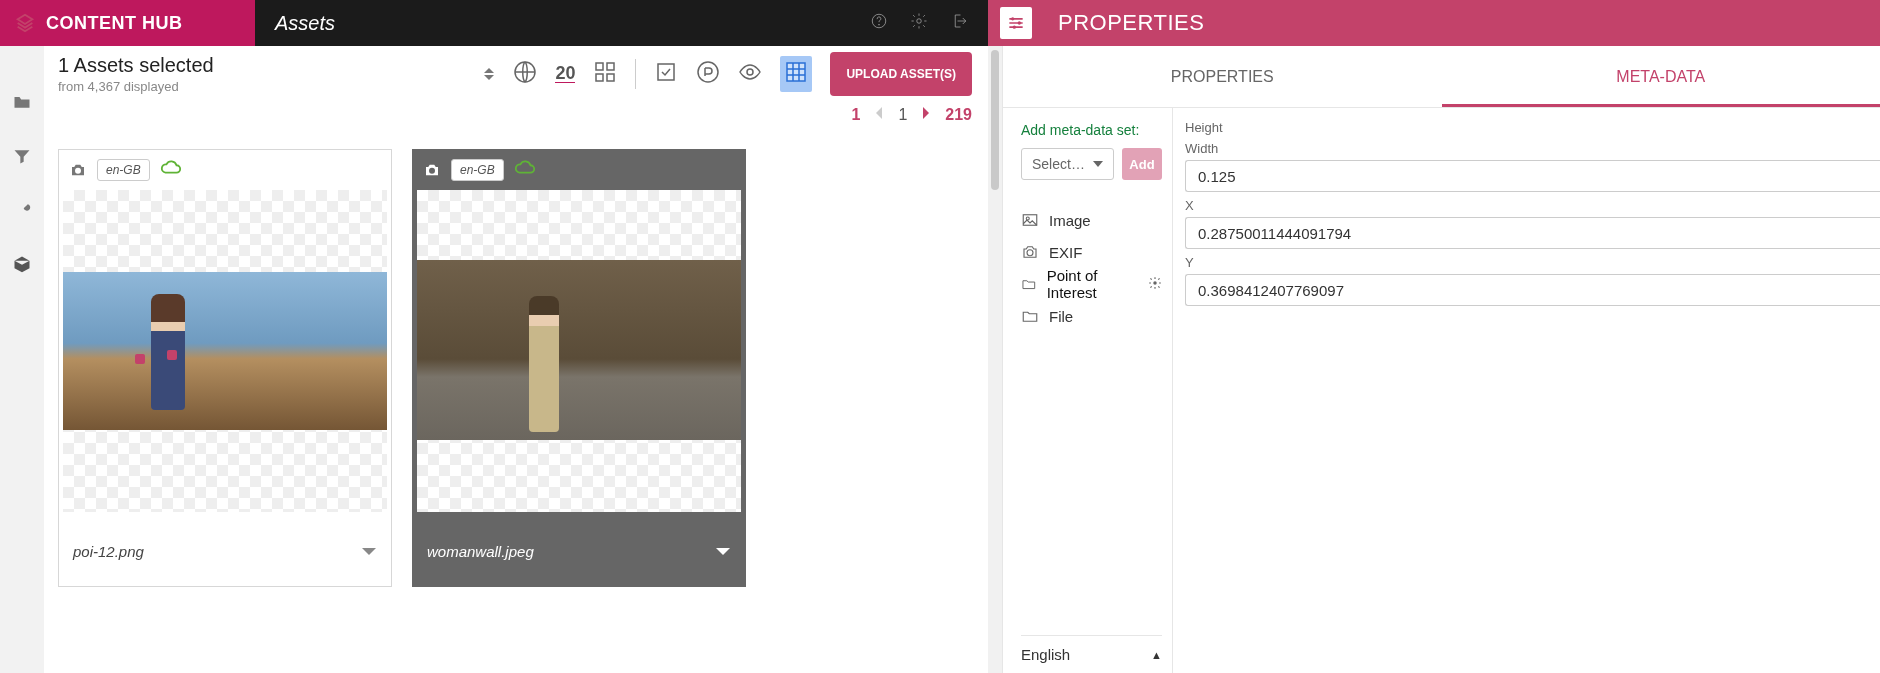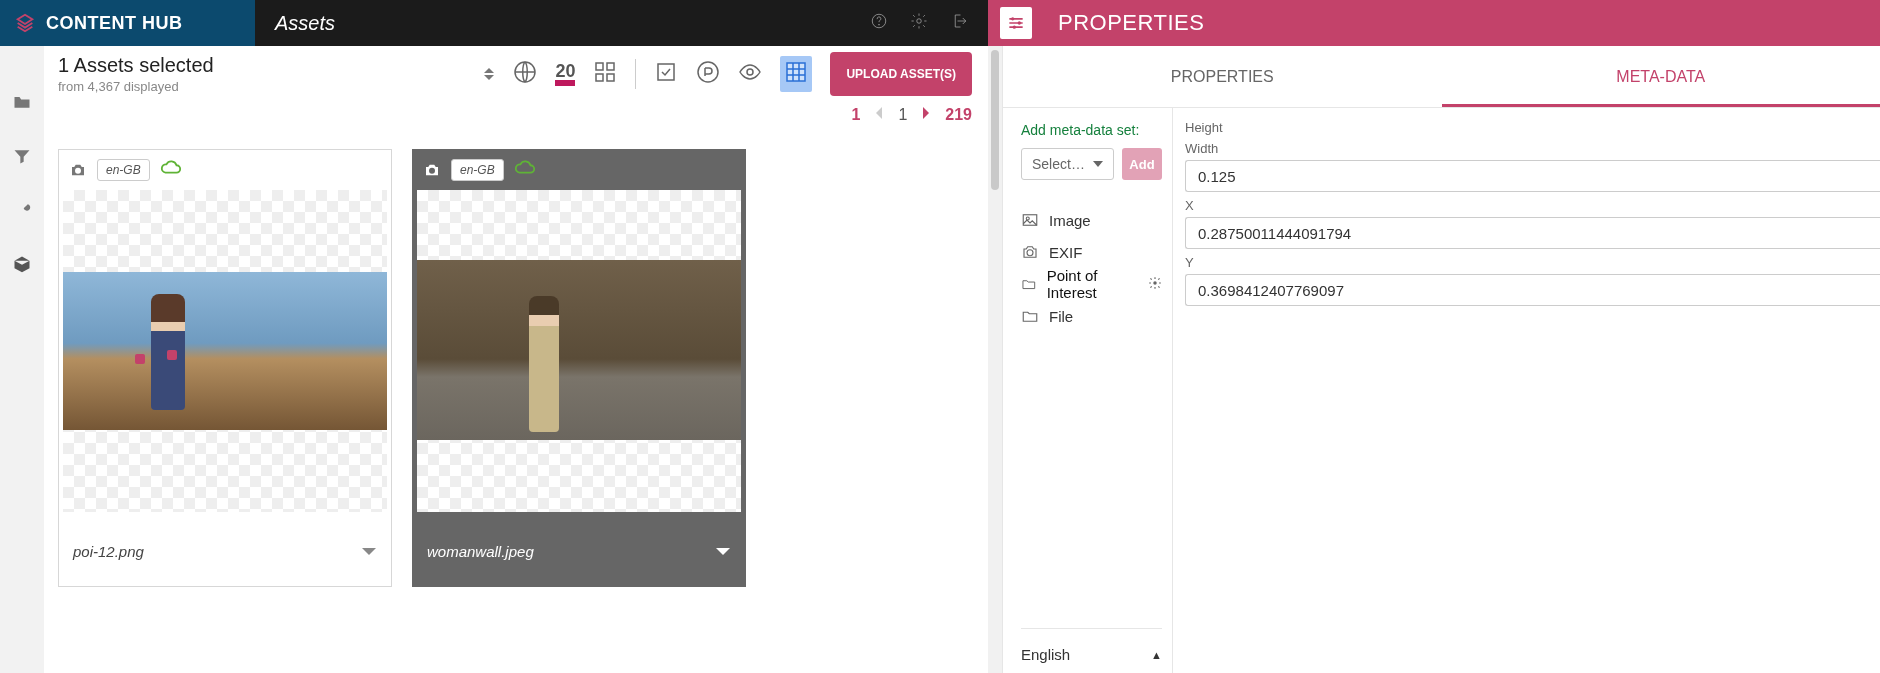--- a/index.html
+++ b/index.html
@@ -2,21 +2,21 @@
 <html><head>
 <meta charset="utf-8">
 <style>
   * { box-sizing: border-box; margin: 0; padding: 0; font-family: -apple-system, Helvetica, Arial, sans-serif; }
   html, body { width: 1880px; height: 673px; overflow: hidden; }
   body { display: flex; flex-direction: column; background: #fff; color: #333; }
 
   
   .topbar { height: 46px; display: flex; align-items: stretch; }
   .topbar-left { width: 988px; display: flex; align-items: center; background: #0a0a0a; }
-  .brand-box { width: 255px; height: 46px; display: flex; align-items: center; padding-left: 14px; background: #0c4a6e; }
+  .brand-box { width: 255px; height: 46px; display: flex; align-items: center; padding-left: 14px; background: #be185d; }
   .brand-logo { width: 22px; height: 22px; margin-right: 10px; }
   .brand-text { color: #fff; font-size: 18px; font-weight: 700; letter-spacing: 0.5px; }
   .page-title { flex: 1; background: #1b1b1b; height: 46px; display: flex; align-items: center; padding: 0 20px; color: #fff; font-size: 20px; font-style: italic; }
   .topbar-actions { background: #1b1b1b; height: 46px; display: flex; align-items: center; gap: 22px; padding: 0 20px; }
   .topbar-actions svg { width: 18px; height: 18px; stroke: #aaa; fill: none; }
   .topbar-right { flex: 1; display: flex; align-items: center; background: #c3426a; padding-left: 12px; }
   .props-icon-box { width: 32px; height: 32px; background: #fff; border-radius: 2px; display: flex; align-items: center; justify-content: center; margin-right: 26px; }
   .props-icon-box svg { width: 20px; height: 20px; fill: #c3426a; }
   .panel-title { color: #fff; font-size: 22px; letter-spacing: 0.5px; }
 
@@ -26,21 +26,21 @@
   .side-nav svg { width: 20px; height: 20px; fill: #777; }
 
   .center { flex: 0 0 944px; display: flex; flex-direction: column; background: #fff; position: relative; }
   .toolbar { height: 55px; display: flex; align-items: center; padding: 0 16px 0 14px; gap: 18px; }
   .sel-info { flex: 1; }
   .sel-title { font-size: 20px; color: #222; }
   .sel-sub { font-size: 13px; color: #888; margin-top: 2px; }
   .tool-group { display: flex; align-items: center; gap: 18px; }
   .stepper { display: flex; flex-direction: column; gap: -2px; }
   .stepper svg { width: 12px; height: 8px; fill: #777; }
-  .page-count { font-size: 18px; font-weight: 600; color: #555; border-bottom: 6px solid #be185d; padding-bottom: 0px; line-height: 1; }
+  .page-count { font-size: 18px; font-weight: 600; color: #555; border-bottom: 1px solid #be185d; padding-bottom: 0px; line-height: 1; }
   .tool-icon svg { width: 24px; height: 24px; stroke: #666; fill: none; stroke-width: 1.5; }
   .tool-icon-active { background: #a6c8f6; padding: 4px; border-radius: 2px; }
   .tool-icon-active svg { stroke: #2a6fd6; fill: #cfe2fb; }
   .tool-sep { width: 1px; height: 30px; background: #ccc; }
   .upload-btn { background: #c3426a; color: #ffffff; font-size: 12px; font-weight: 700; height: 44px; padding: 0 16px; border: none; border-radius: 4px; cursor: pointer; }
 
   .pager { height: 28px; display: flex; align-items: center; justify-content: flex-end; padding-right: 16px; gap: 14px; font-size: 16px; color: #aaa; }
   .pager .p-pink { color: #c3426a; font-weight: 600; }
   .pager svg { width: 10px; height: 14px; fill: #ccc; }
   .pager .arrow-on svg { fill: #c3426a; }
@@ -88,21 +88,21 @@
   .add-label { font-size: 14px; color: #15803d; margin-bottom: 10px; }
   .select-wrap { display: flex; gap: 8px; margin-bottom: 24px; }
   .select-box { flex: 1; height: 32px; border: 1px solid #ccc; border-radius: 3px; display: flex; align-items: center; justify-content: space-between; padding: 0 10px; font-size: 14px; color: #666; background: #fff; }
   .select-box svg { width: 10px; height: 6px; fill: #666; }
   .add-btn { width: 40px; height: 32px; border: none; border-radius: 3px; background: #e2a2b6; color: #fff; font-size: 13px; font-weight: 600; }
   .cat-item { display: flex; align-items: center; gap: 10px; height: 32px; font-size: 15px; color: #333; cursor: pointer; }
   .cat-item svg { width: 18px; height: 18px; fill: none; stroke: #666; stroke-width: 1.5; }
   .cat-item.active { color: #111; font-weight: 500; }
   .cat-item .gear { margin-left: auto; }
   .cat-item .gear svg { width: 14px; height: 14px; fill: #666; stroke: none; }
-  .lang-row { position: absolute; bottom: 10px; left: 18px; right: 10px; display: flex; justify-content: space-between; align-items: center; border-top: 1px solid #e6e6e6; padding-top: 17px; font-size: 15px; color: #333; }
+  .lang-row { position: absolute; bottom: 10px; left: 18px; right: 10px; display: flex; justify-content: space-between; align-items: center; border-top: 1px solid #e6e6e6; padding-top: 10px; font-size: 15px; color: #333; }
   .lang-row .tri { font-size: 11px; color: #333; }
 
   .meta-right { flex: 1; padding: 12px 0 0 12px; display: flex; flex-direction: column; gap: 6px; }
   .field { display: flex; flex-direction: column; gap: 4px; }
   .field-label { font-size: 13px; color: #666; }
   .field-input { height: 32px; border: 1px solid #ccc; border-right: none; border-radius: 3px 0 0 3px; padding: 0 12px; font-size: 15px; color: #333; min-width: 0; }
 
 </style>
 </head>
 <body>

